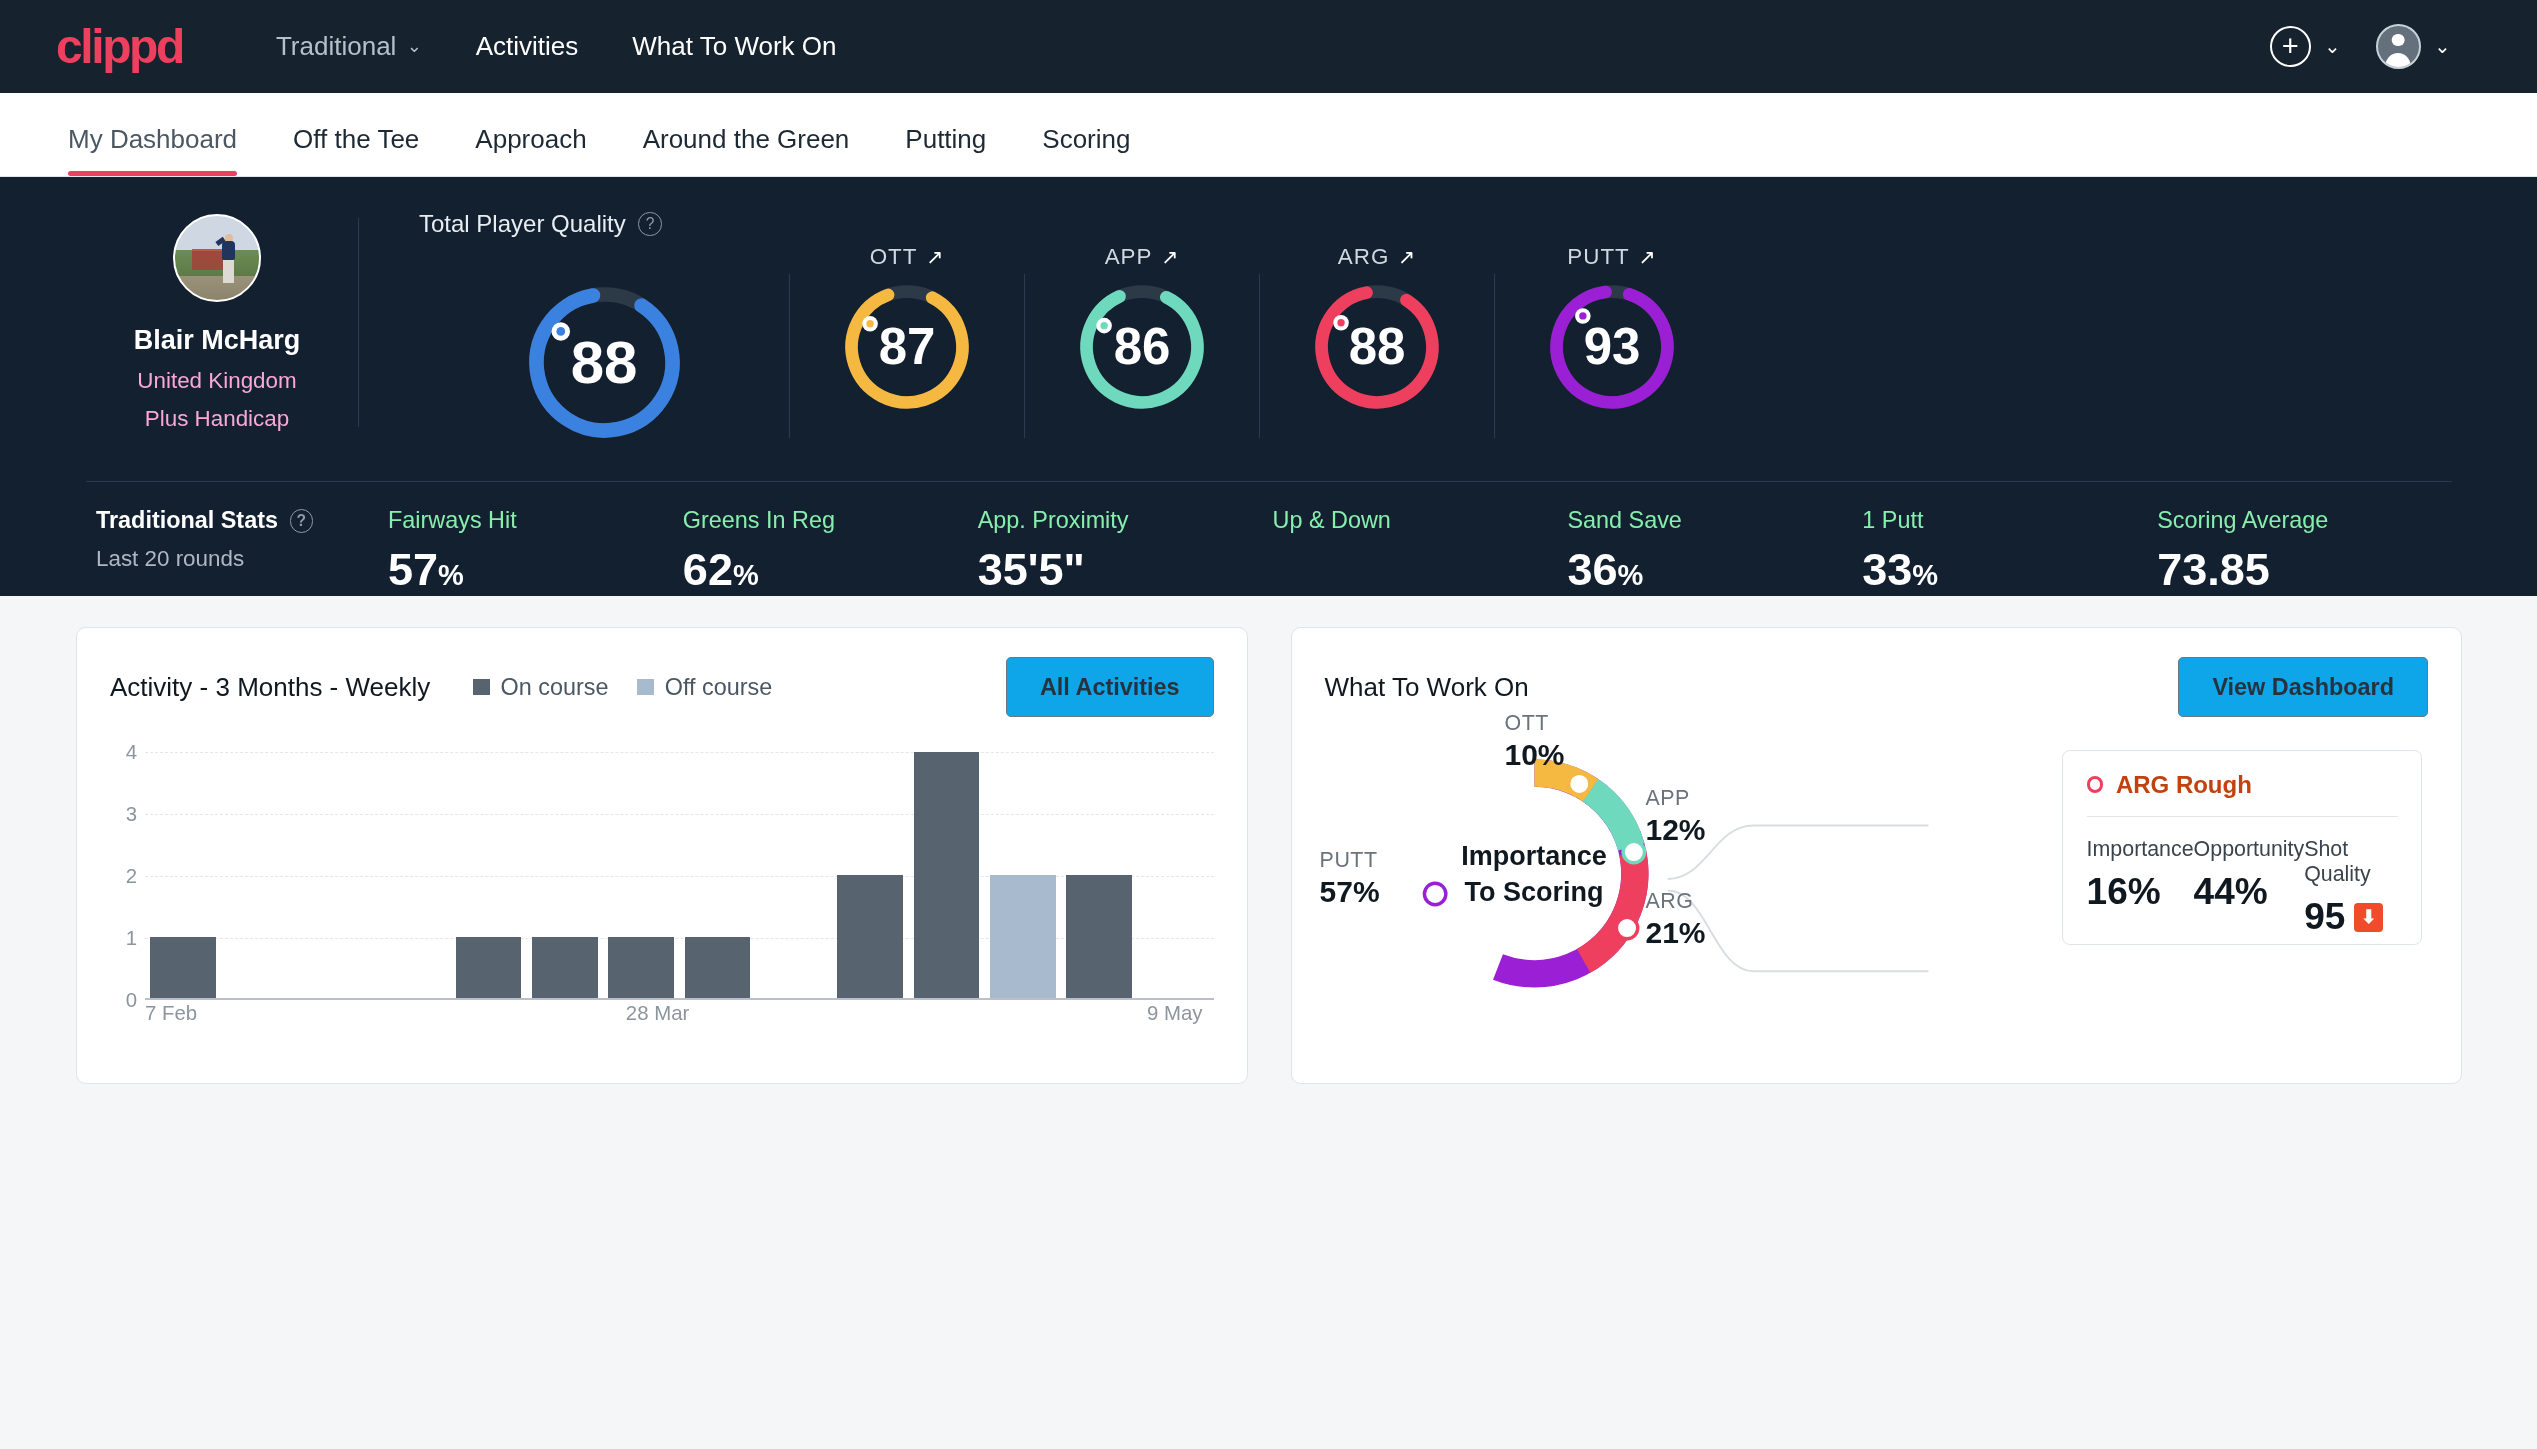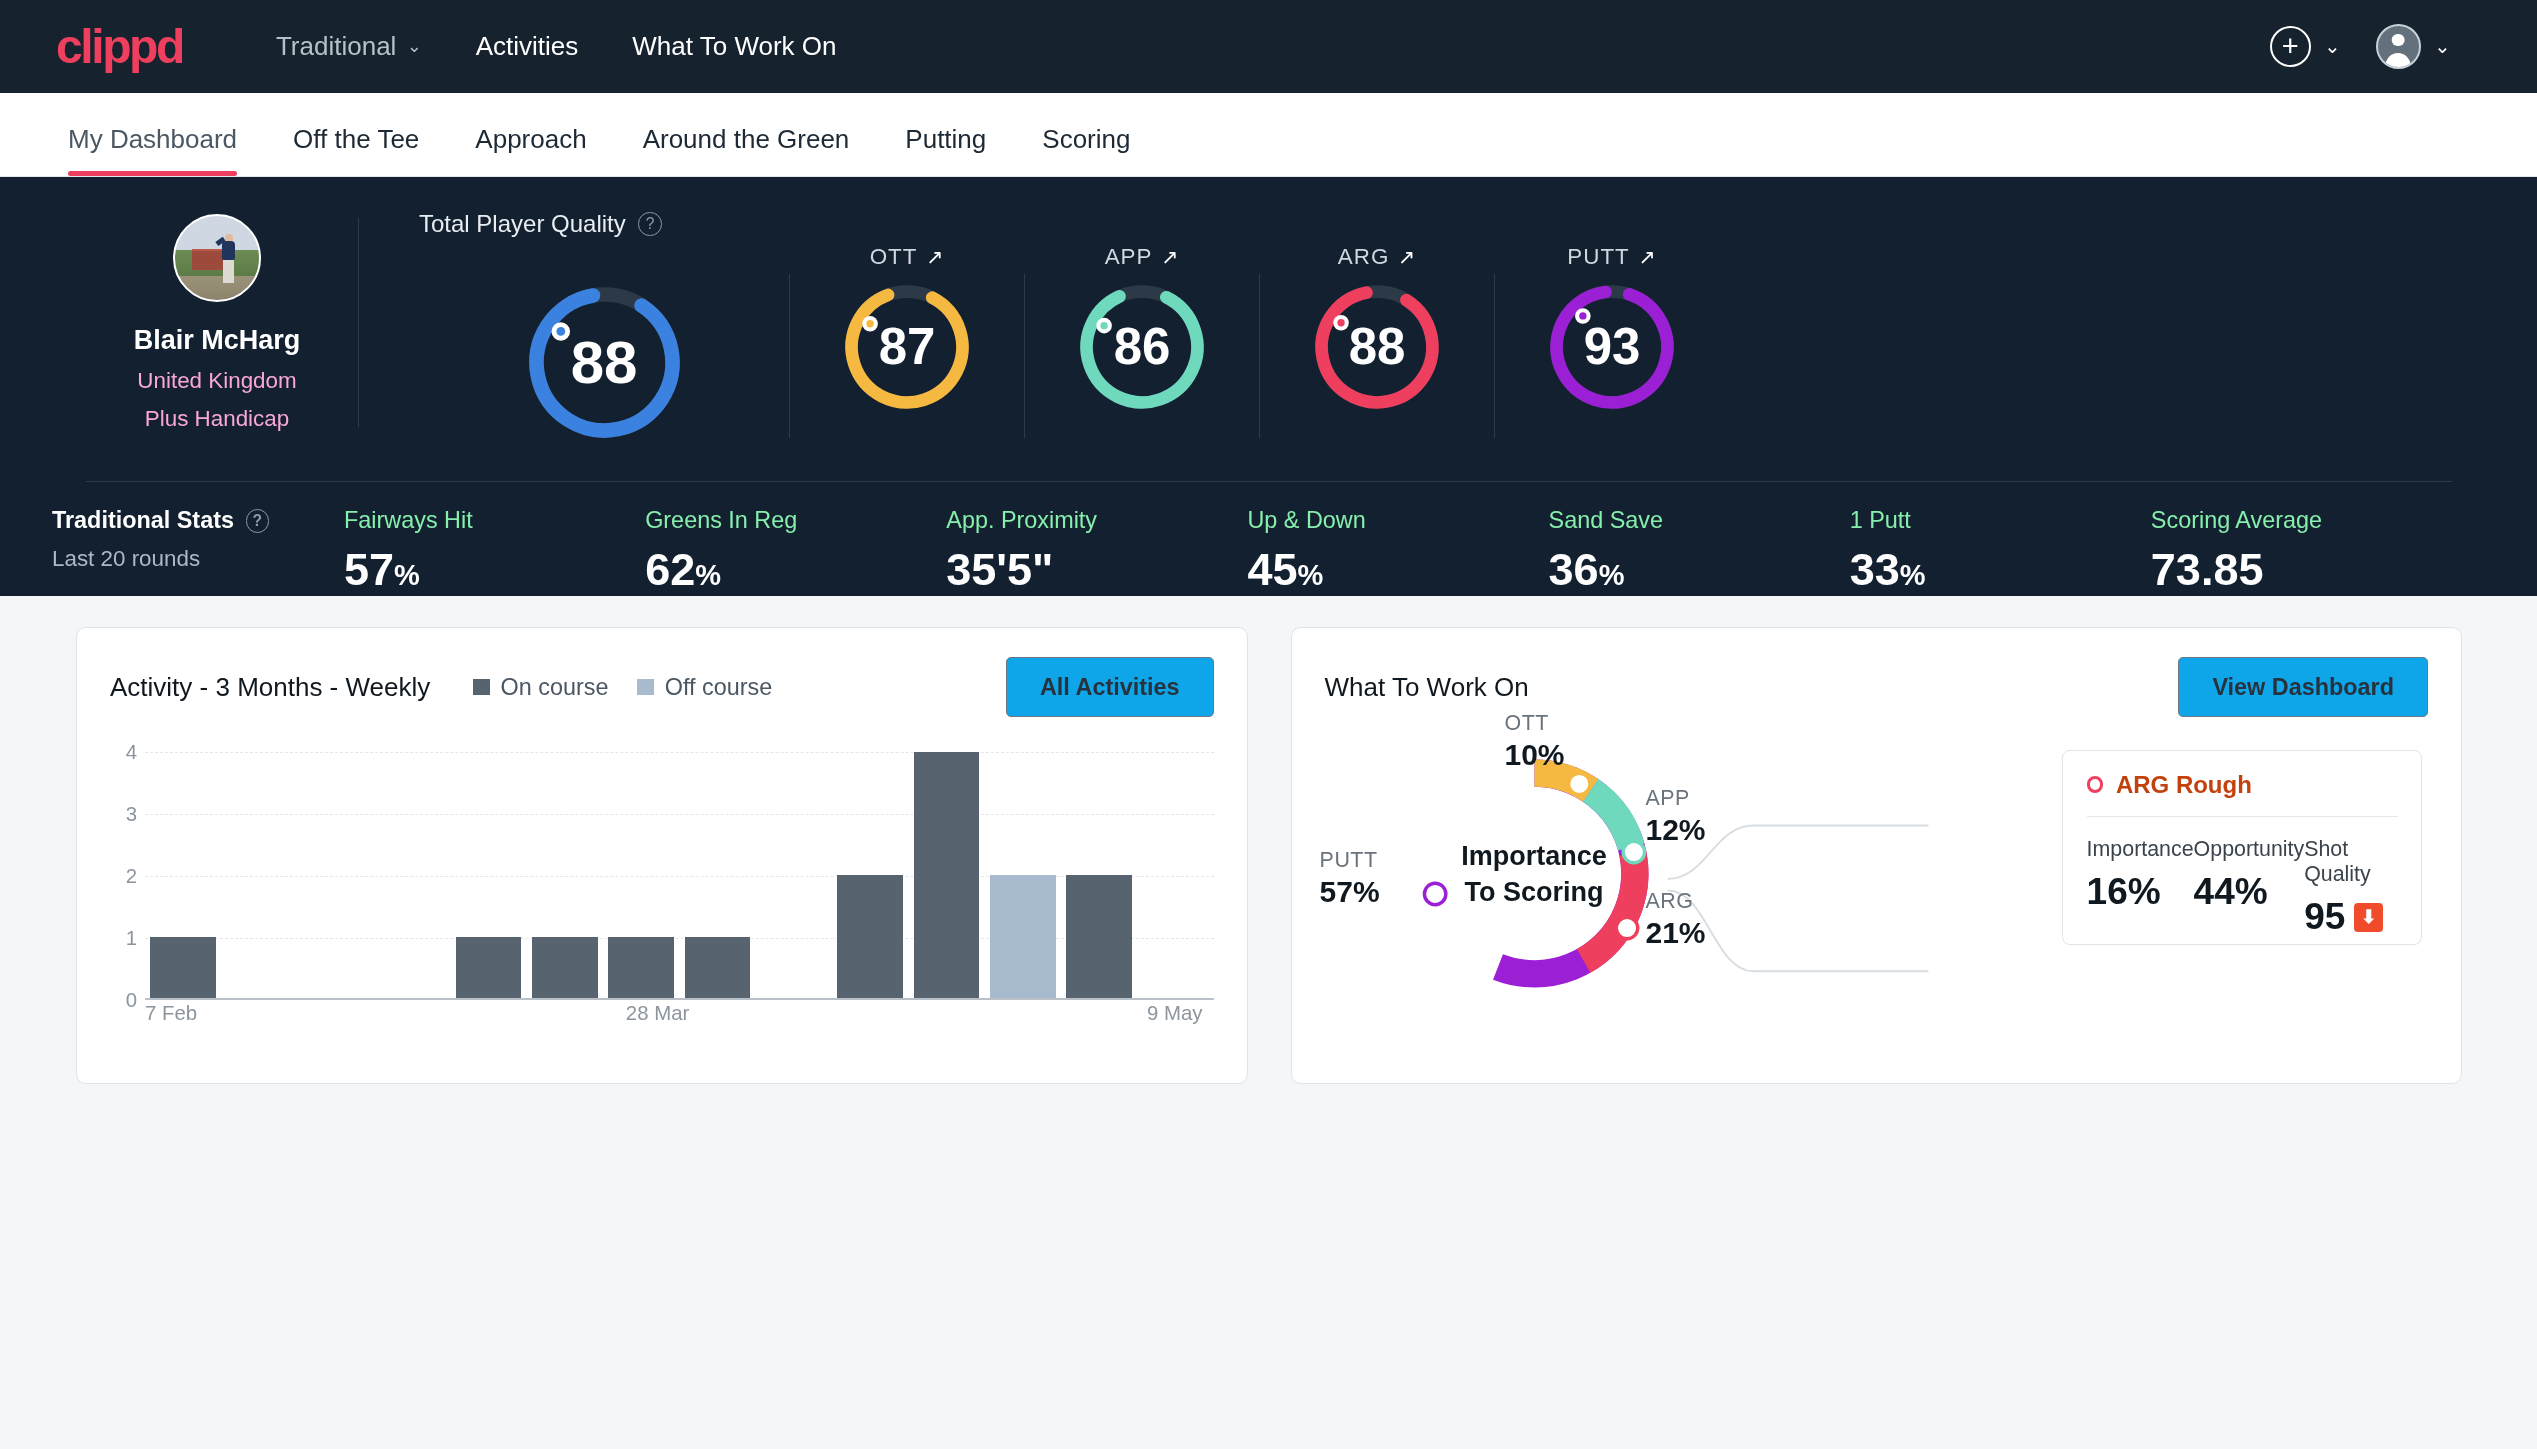--- a/index.html
+++ b/index.html
@@ -138,21 +138,21 @@
   .gtext {
     position: absolute; inset: 0; display: flex; align-items: center;
     justify-content: center; color: #ffffff; font-weight: 700;
   }
   .gwrap.big .gtext { font-size: 60px; }
   .gwrap.sm  .gtext { font-size: 51px; }
 
   .hero-hr { height: 1px; background: #2c3b4b; margin: 0 86px; }
 
   .stats {
-    display: flex; align-items: flex-start; padding: 25px 86px 0 52px;
+    display: flex; align-items: flex-start; padding: 25px 86px 0 96px;
   }
   .stats-label { width: 292px; }
   .stats-title {
     color: #ffffff; font-size: 23.4px; font-weight: 700;
     display: flex; align-items: center; gap: 11.7px;
   }
   .stats-sub { color: #aeb8c2; font-size: 22.4px; margin-top: 11.7px; }
   .stat { flex: 1; text-align: left; }
   .stat-name { color: #86efac; font-size: 23.4px; }
   .stat-val { color: #ffffff; font-size: 45px; font-weight: 700; margin-top: 9.7px; white-space: nowrap; }
@@ -409,23 +409,20 @@
       </div>
     </div>
     <div class="stat">
       <div class="stat-name">App. Proximity</div>
       <div class="stat-val">
         <span>35'5"</span><span class="unit"></span>
       </div>
     </div>
     <div class="stat">
       <div class="stat-name">Up &amp; Down</div>
-      <div class="stat-val">
-        <span>45</span><span class="unit">%</span>
-      </div>
     </div>
     <div class="stat">
       <div class="stat-name">Sand Save</div>
       <div class="stat-val">
         <span>36</span><span class="unit">%</span>
       </div>
     </div>
     <div class="stat">
       <div class="stat-name">1 Putt</div>
       <div class="stat-val">

